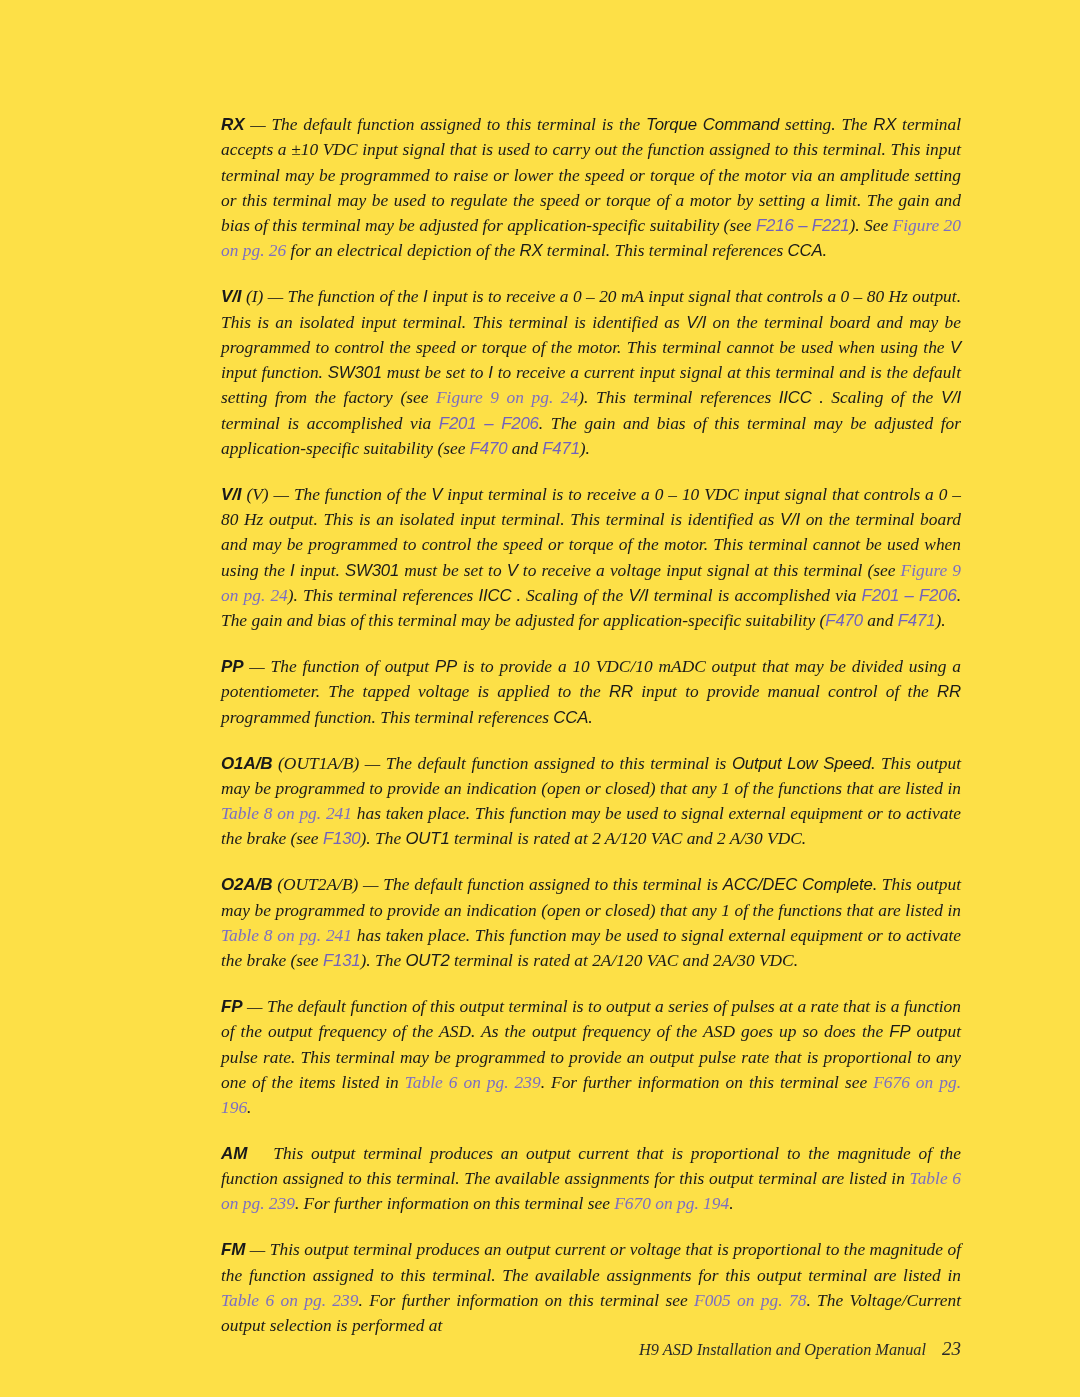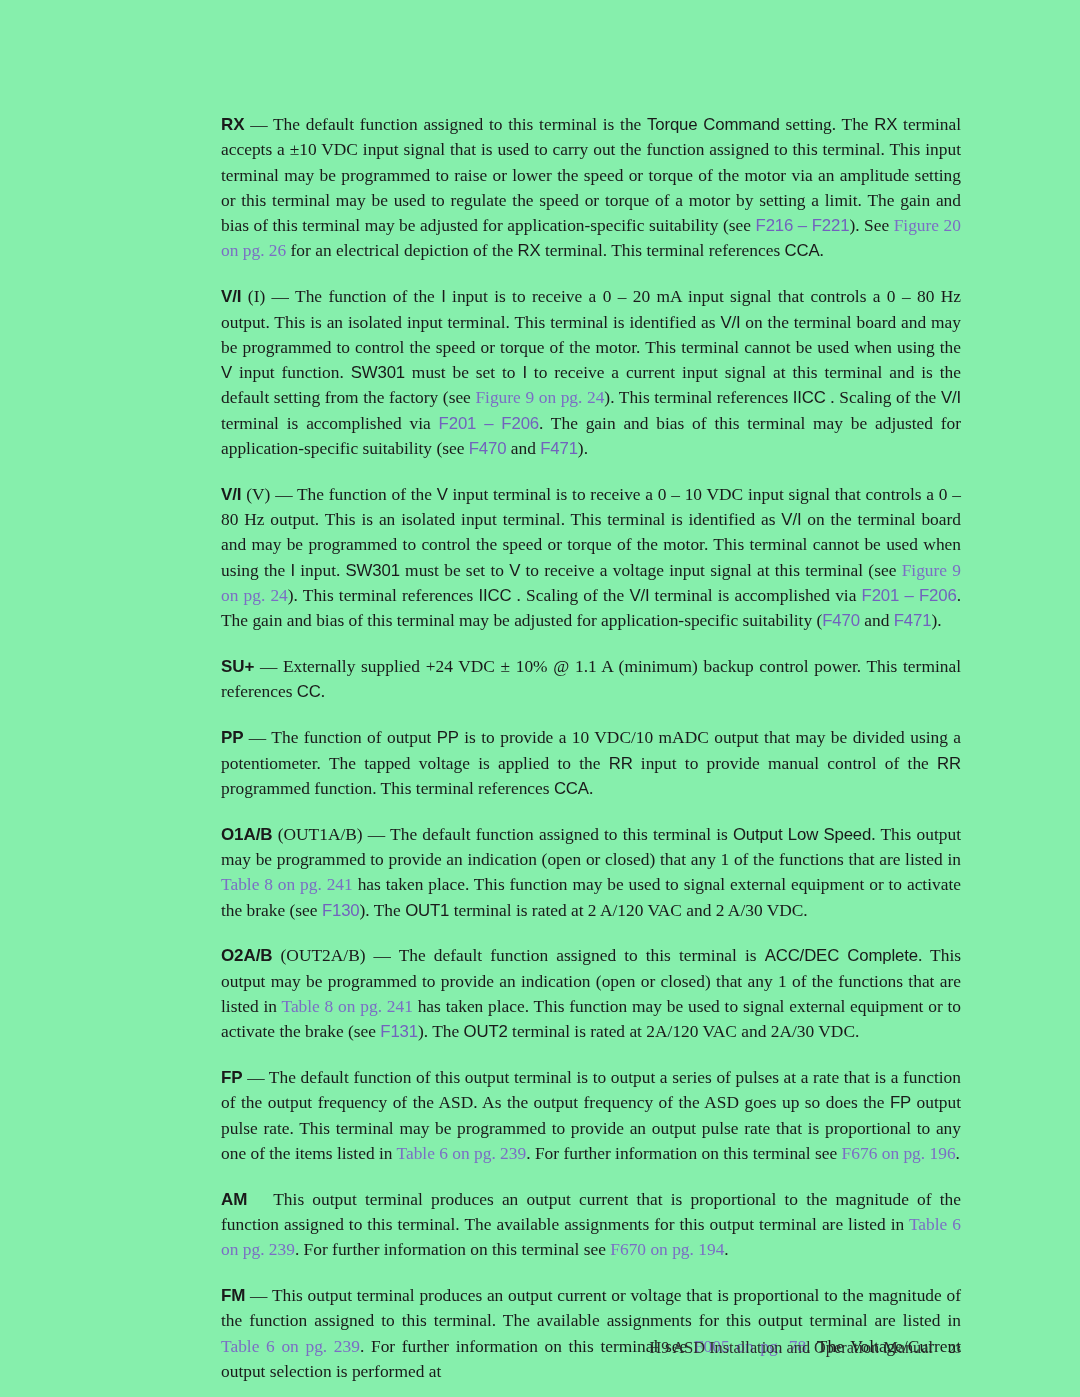--- a/index.html
+++ b/index.html
@@ -13,21 +13,22 @@
     position: relative;
     font-family: "Liberation Serif", "DejaVu Serif", serif;
     color: #1a1a1a;
   }
 
   #page {
     position: absolute;
     left: 0; top: 0;
     width: 1080px;
     height: 1397px;
-    background: #86efac;
+    background: #fde047;
+    font-style: italic;
   }
 
   #content {
     position: absolute;
     left: 221px;
     top: 112px;
     width: 740px;
   }
 
   .para {
@@ -82,32 +83,31 @@
     top: 1338px;
     width: 830px;
     display: flex;
     justify-content: flex-end;
     align-items: baseline;
     font-family: "Liberation Serif", "DejaVu Serif", serif;
     font-size: 16.3px;
     color: #2a2a2a;
     gap: 16px;
   }
-  #footer .pageno { font-size: 12px; }
+  #footer .pageno { font-size: 19px; }
 </style>
 </head>
 <body>
 
 <div id="page">
 
   <div id="content">
       <p class="para"><span class="term">RX</span><span class="dash"> — </span><span>The default function assigned to this terminal is the </span><span class="sans">Torque Command</span><span> setting. The </span><span class="sans">RX</span><span> terminal accepts a ±10 VDC input signal that is used to carry out the function assigned to this terminal. This input terminal may be programmed to raise or lower the speed or torque of the motor via an amplitude setting or this terminal may be used to regulate the speed or torque of a motor by setting a limit. The gain and bias of this terminal may be adjusted for application-specific suitability (see </span><span class="param">F216 – F221</span><span>). See </span><span class="xref">Figure 20 on pg. 26</span><span> for an electrical depiction of the </span><span class="sans">RX</span><span> terminal. This terminal references </span><span class="sans">CCA</span><span>.</span></p>
       <p class="para"><span class="term">V/I</span><span class="dash"> (I) — </span><span>The function of the </span><span class="sans">I</span><span> input is to receive a 0 – 20 mA input signal that controls a 0 – 80 Hz output. This is an isolated input terminal. This terminal is identified as </span><span class="sans">V/I</span><span> on the terminal board and may be programmed to control the speed or torque of the motor. This terminal cannot be used when using the </span><span class="sans">V</span><span> input function. </span><span class="sans">SW301</span><span> must be set to </span><span class="sans">I</span><span> to receive a current input signal at this terminal and is the default setting from the factory (see </span><span class="xref">Figure 9 on pg. 24</span><span>). This terminal references </span><span class="sans">IICC</span><span> . Scaling of the </span><span class="sans">V/I</span><span> terminal is accomplished via </span><span class="param">F201 – F206</span><span>. The gain and bias of this terminal may be adjusted for application-specific suitability (see </span><span class="param">F470</span><span> and </span><span class="param">F471</span><span>).</span></p>
       <p class="para"><span class="term">V/I</span><span class="dash"> (V) — </span><span>The function of the </span><span class="sans">V</span><span> input terminal is to receive a 0 – 10 VDC input signal that controls a 0 – 80 Hz output. This is an isolated input terminal. This terminal is identified as </span><span class="sans">V/I</span><span> on the terminal board and may be programmed to control the speed or torque of the motor. This terminal cannot be used when using the </span><span class="sans">I</span><span> input. </span><span class="sans">SW301</span><span> must be set to </span><span class="sans">V</span><span> to receive a voltage input signal at this terminal (see </span><span class="xref">Figure 9 on pg. 24</span><span>). This terminal references </span><span class="sans">IICC</span><span> . Scaling of the </span><span class="sans">V/I</span><span> terminal is accomplished via </span><span class="param">F201 – F206</span><span>. The gain and bias of this terminal may be adjusted for application-specific suitability (</span><span class="param">F470</span><span> and </span><span class="param">F471</span><span>).</span></p>
-      <p class="para"><span class="term">SU+</span><span class="dash"> — </span><span>Externally supplied +24 VDC ± 10% @ 1.1 A (minimum) backup control power. This terminal references </span><span class="sans">CC</span><span>.</span></p>
       <p class="para"><span class="term">PP</span><span class="dash"> — </span><span>The function of output </span><span class="sans">PP</span><span> is to provide a 10 VDC/10 mADC output that may be divided using a potentiometer. The tapped voltage is applied to the </span><span class="sans">RR</span><span> input to provide manual control of the </span><span class="sans">RR</span><span> programmed function. This terminal references </span><span class="sans">CCA</span><span>.</span></p>
       <p class="para"><span class="term">O1A/B</span><span class="dash"> (OUT1A/B) — </span><span>The default function assigned to this terminal is </span><span class="sans">Output Low Speed</span><span>. This output may be programmed to provide an indication (open or closed) that any 1 of the functions that are listed in </span><span class="xref">Table 8 on pg. 241</span><span> has taken place. This function may be used to signal external equipment or to activate the brake (see </span><span class="param">F130</span><span>). The </span><span class="sans">OUT1</span><span> terminal is rated at 2 A/120 VAC and 2 A/30 VDC.</span></p>
       <p class="para"><span class="term">O2A/B</span><span class="dash"> (OUT2A/B) — </span><span>The default function assigned to this terminal is </span><span class="sans">ACC/DEC Complete</span><span>. This output may be programmed to provide an indication (open or closed) that any 1 of the functions that are listed in </span><span class="xref">Table 8 on pg. 241</span><span> has taken place. This function may be used to signal external equipment or to activate the brake (see </span><span class="param">F131</span><span>). The </span><span class="sans">OUT2</span><span> terminal is rated at 2A/120 VAC and 2A/30 VDC.</span></p>
       <p class="para"><span class="term">FP</span><span class="dash"> — </span><span>The default function of this output terminal is to output a series of pulses at a rate that is a function of the output frequency of the ASD. As the output frequency of the ASD goes up so does the </span><span class="sans">FP</span><span> output pulse rate. This terminal may be programmed to provide an output pulse rate that is proportional to any one of the items listed in </span><span class="xref">Table 6 on pg. 239</span><span>. For further information on this terminal see </span><span class="xref">F676 on pg. 196</span><span>.</span></p>
       <p class="para"><span class="term">AM</span><span class="gap"></span><span>This output terminal produces an output current that is proportional to the magnitude of the function assigned to this terminal. The available assignments for this output terminal are listed in </span><span class="xref">Table 6 on pg. 239</span><span>. For further information on this terminal see </span><span class="xref">F670 on pg. 194</span><span>.</span></p>
       <p class="para"><span class="term">FM</span><span class="dash"> — </span><span>This output terminal produces an output current or voltage that is proportional to the magnitude of the function assigned to this terminal. The available assignments for this output terminal are listed in </span><span class="xref">Table 6 on pg. 239</span><span>. For further information on this terminal see </span><span class="xref">F005 on pg. 78</span><span>. The Voltage/Current output selection is performed at </span></p>
     </div>
 
   <div id="footer">
     <span class="ftitle">H9 ASD Installation and Operation Manual</span>

